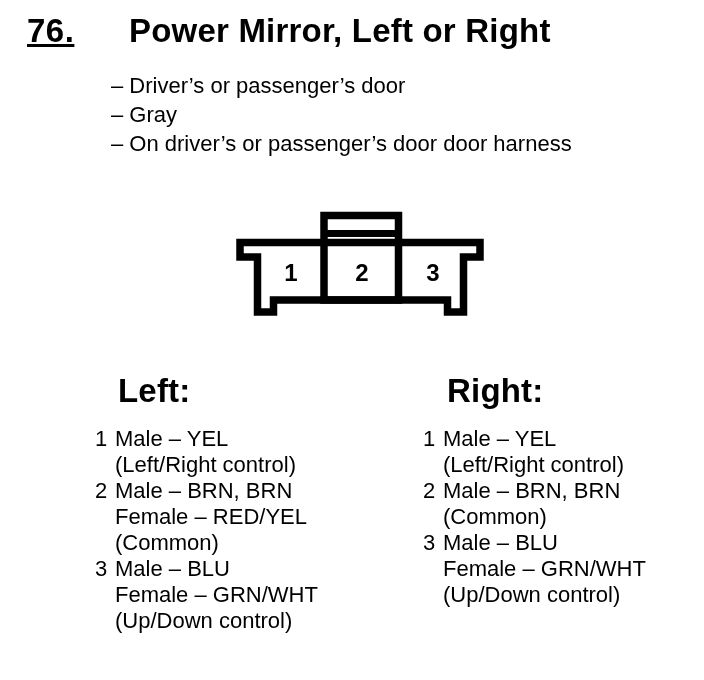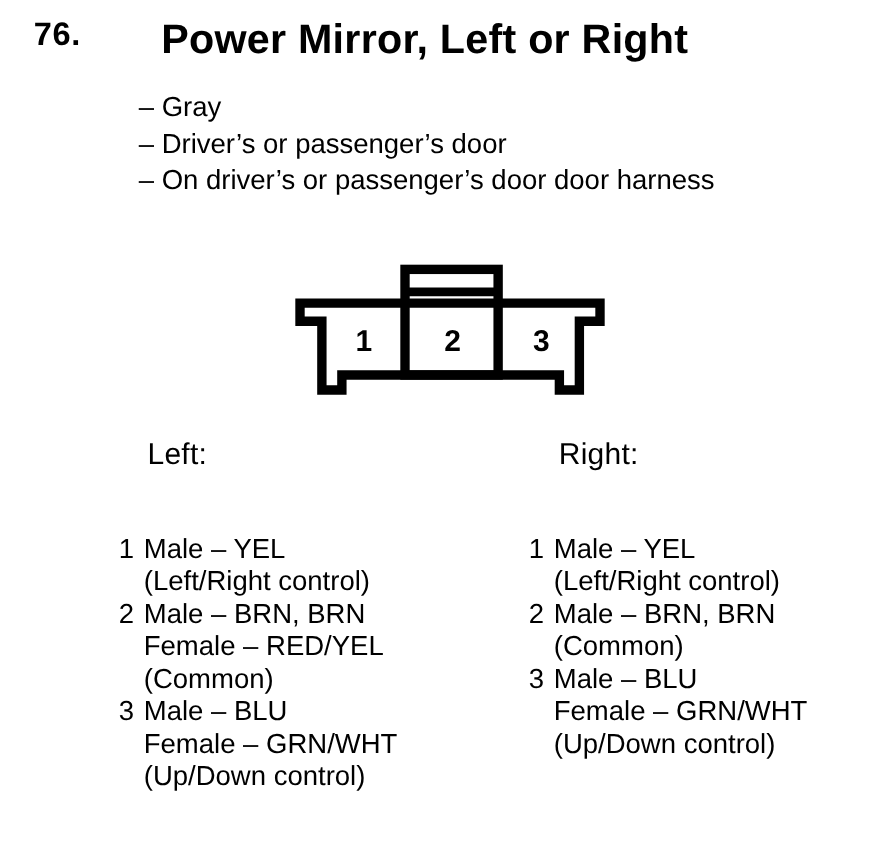--- a/index.html
+++ b/index.html
@@ -13,23 +13,24 @@
     height: 680px;
     font-family: "Liberation Sans", sans-serif;
     color: #000000;
     overflow: hidden;
   }
   .abs { position: absolute; }
 
   .page-number {
     left: 27px;
     top: 12px;
-    font-size: 26px;
+    font-size: 33px;
     font-weight: bold;
     letter-spacing: 0.5px;
+    text-decoration: underline;
   }
   .page-title {
     left: 117px;
     top: 12px;
     font-size: 33px;
     font-weight: bold;
     letter-spacing: 0.2px;
     white-space: nowrap;
     margin-left: 12px;
   }
@@ -46,23 +47,23 @@
     width: 275px;
     height: 125px;
   }
   .connector-svg text {
     font-family: "Liberation Sans", sans-serif;
     font-size: 24px;
     font-weight: bold;
     fill: #000000;
   }
   .section-heading {
-    top: 350px;
-    font-size: 24px;
-    font-weight: normal;
+    top: 372px;
+    font-size: 33px;
+    font-weight: bold;
     letter-spacing: 0.2px;
     white-space: nowrap;
   }
   .heading-left  { left: 118px; }
   .heading-right { left: 447px; }
 
   .pin-list {
     top: 426px;
     font-size: 22px;
     line-height: 26px;
@@ -77,22 +78,22 @@
   .pin-num { grid-column: 1; }
   .pin-lines { grid-column: 2; }
 </style>
 </head>
 <body>
 
 <div class="abs page-number">76.</div>
 <div class="abs page-title">Power Mirror, Left or Right</div>
 
 <div class="abs bullets">
+  <div>– Driver’s or passenger’s door</div>
   <div>– Gray</div>
-  <div>– Driver’s or passenger’s door</div>
   <div>– On driver’s or passenger’s door door harness</div>
 </div>
 
 <svg class="abs connector-svg" viewBox="225 205 275 125" xmlns="http://www.w3.org/2000/svg">
   <path d="M 240 242.5 L 480 242.5 L 480 257 L 463.5 257 L 463.5 312 L 447.5 312 L 447.5 300 L 273.5 300 L 273.5 312 L 257.5 312 L 257.5 257 L 240 257 Z" fill="#ffffff" stroke="#000000" stroke-width="7.5"></path>
   <rect x="324" y="215.5" width="74.5" height="84.5" fill="none" stroke="#000000" stroke-width="7.5"></rect>
   <line x1="324" y1="233.5" x2="398.5" y2="233.5" stroke="#000000" stroke-width="7"></line>
   <text x="291" y="281" text-anchor="middle">1</text>
   <text x="362" y="281" text-anchor="middle">2</text>
   <text x="433" y="281" text-anchor="middle">3</text>

